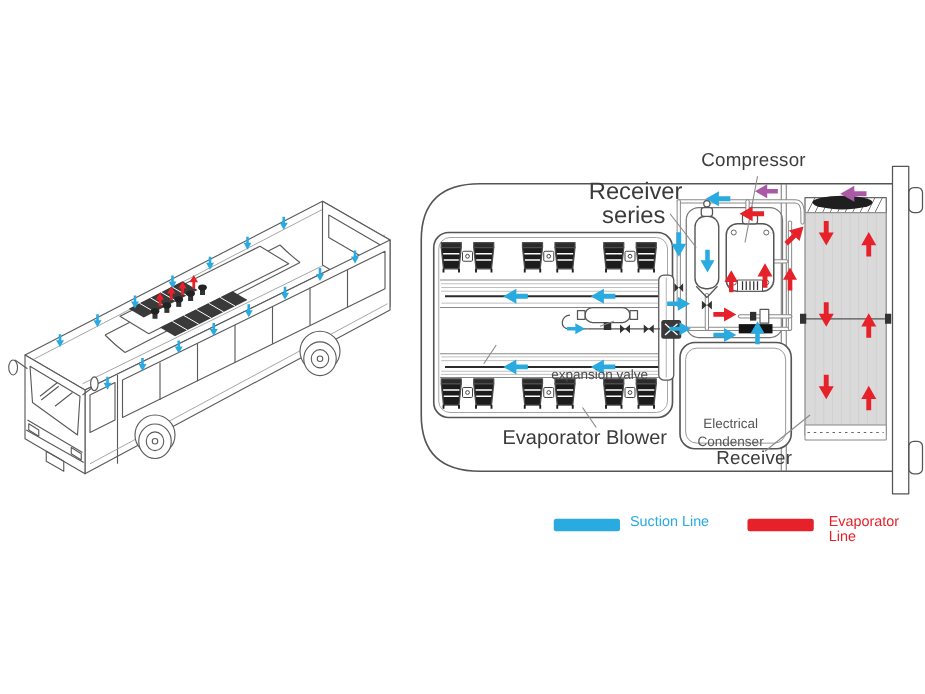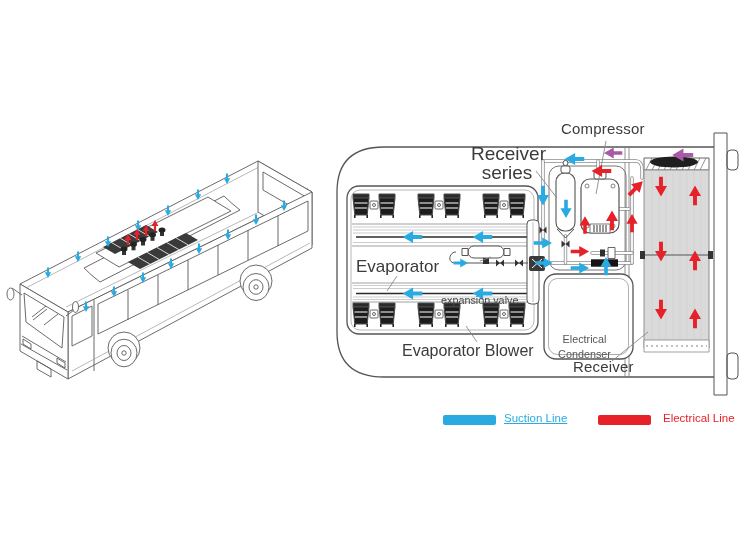--- a/index.html
+++ b/index.html
@@ -13,21 +13,21 @@
   #art{position:absolute;left:0;top:0;}
   .lbl{position:absolute;color:#3b3b3b;white-space:nowrap;}
   .lbl-lg{font-size:15px;letter-spacing:.2px;}
   .lbl-md{font-size:19px;}
   .lbl-sm{font-size:10.8px;color:#4a4a4a;margin-top:33px;}
   .center{text-align:center;}
   .legend-bar{position:absolute;height:10px;width:53px;border-radius:2px;}
   .legend-text{position:absolute;font-size:11.5px;}
   .bar-suction{background:var(--suction);}
   .bar-discharge{background:var(--discharge);}
-  .txt-suction{color:var(--suction);text-decoration:underline;}
+  .txt-suction{color:var(--suction);}
   .txt-discharge{color:var(--discharge);}
   .po{stroke:#8a8a8a;stroke-width:3.4;fill:none;stroke-linejoin:round;stroke-linecap:round;}
   .pi{stroke:#fff;stroke-width:1.8;fill:none;stroke-linejoin:round;stroke-linecap:round;}
   .thin{stroke:#999;stroke-width:.7;fill:none;}
   .ptr{stroke:#8a8a8a;stroke-width:.9;fill:none;}
 </style>
 </head>
 <body>
 
 <div id="stage">
@@ -297,29 +297,28 @@
     <use href="#arr" xlink:href="#arr" transform="translate(609,153) rotate(90) scale(1.4)"></use>
     <use href="#arr" xlink:href="#arr" transform="translate(678,155) rotate(90) scale(1.6)"></use>
   </g>
 </svg>
 
   <div class="lbl lbl-lg" style="left:561px;top:120px;">Compressor</div>
   <div class="lbl lbl-md center" style="left:471px;top:145px;width:72px;line-height:18.5px;">
     <div>Receiver</div>
     <div>series</div>
   </div>
-  <div class="lbl" style="left:356px;top:257px;font-size:17px;">Evaporator</div>
   <div class="lbl lbl-sm" style="left:441px;top:261px;">expansion valve</div>
   <div class="lbl" style="left:402px;top:342px;font-size:16px;">Evaporator Blower</div>
   <div class="lbl lbl-sm center" style="left:546px;top:299px;width:77px;line-height:14.5px;color:#555;">
     <div>Electrical</div>
     <div>Condenser</div>
   </div>
   <div class="lbl lbl-lg" style="left:573px;top:358px;">Receiver</div>
 
   <div>
     <div class="legend-bar bar-suction" style="left:443px;top:415px;"></div>
     <div class="legend-text txt-suction" style="left:504px;top:412px;">Suction Line</div>
     <div class="legend-bar bar-discharge" style="left:598px;top:415px;"></div>
-    <div class="legend-text txt-discharge" style="left:663px;top:412px;">Electrical Line</div>
+    <div class="legend-text txt-discharge" style="left:663px;top:412px;">Evaporator Line</div>
   </div>
 
 </div>
 
 </body></html>

